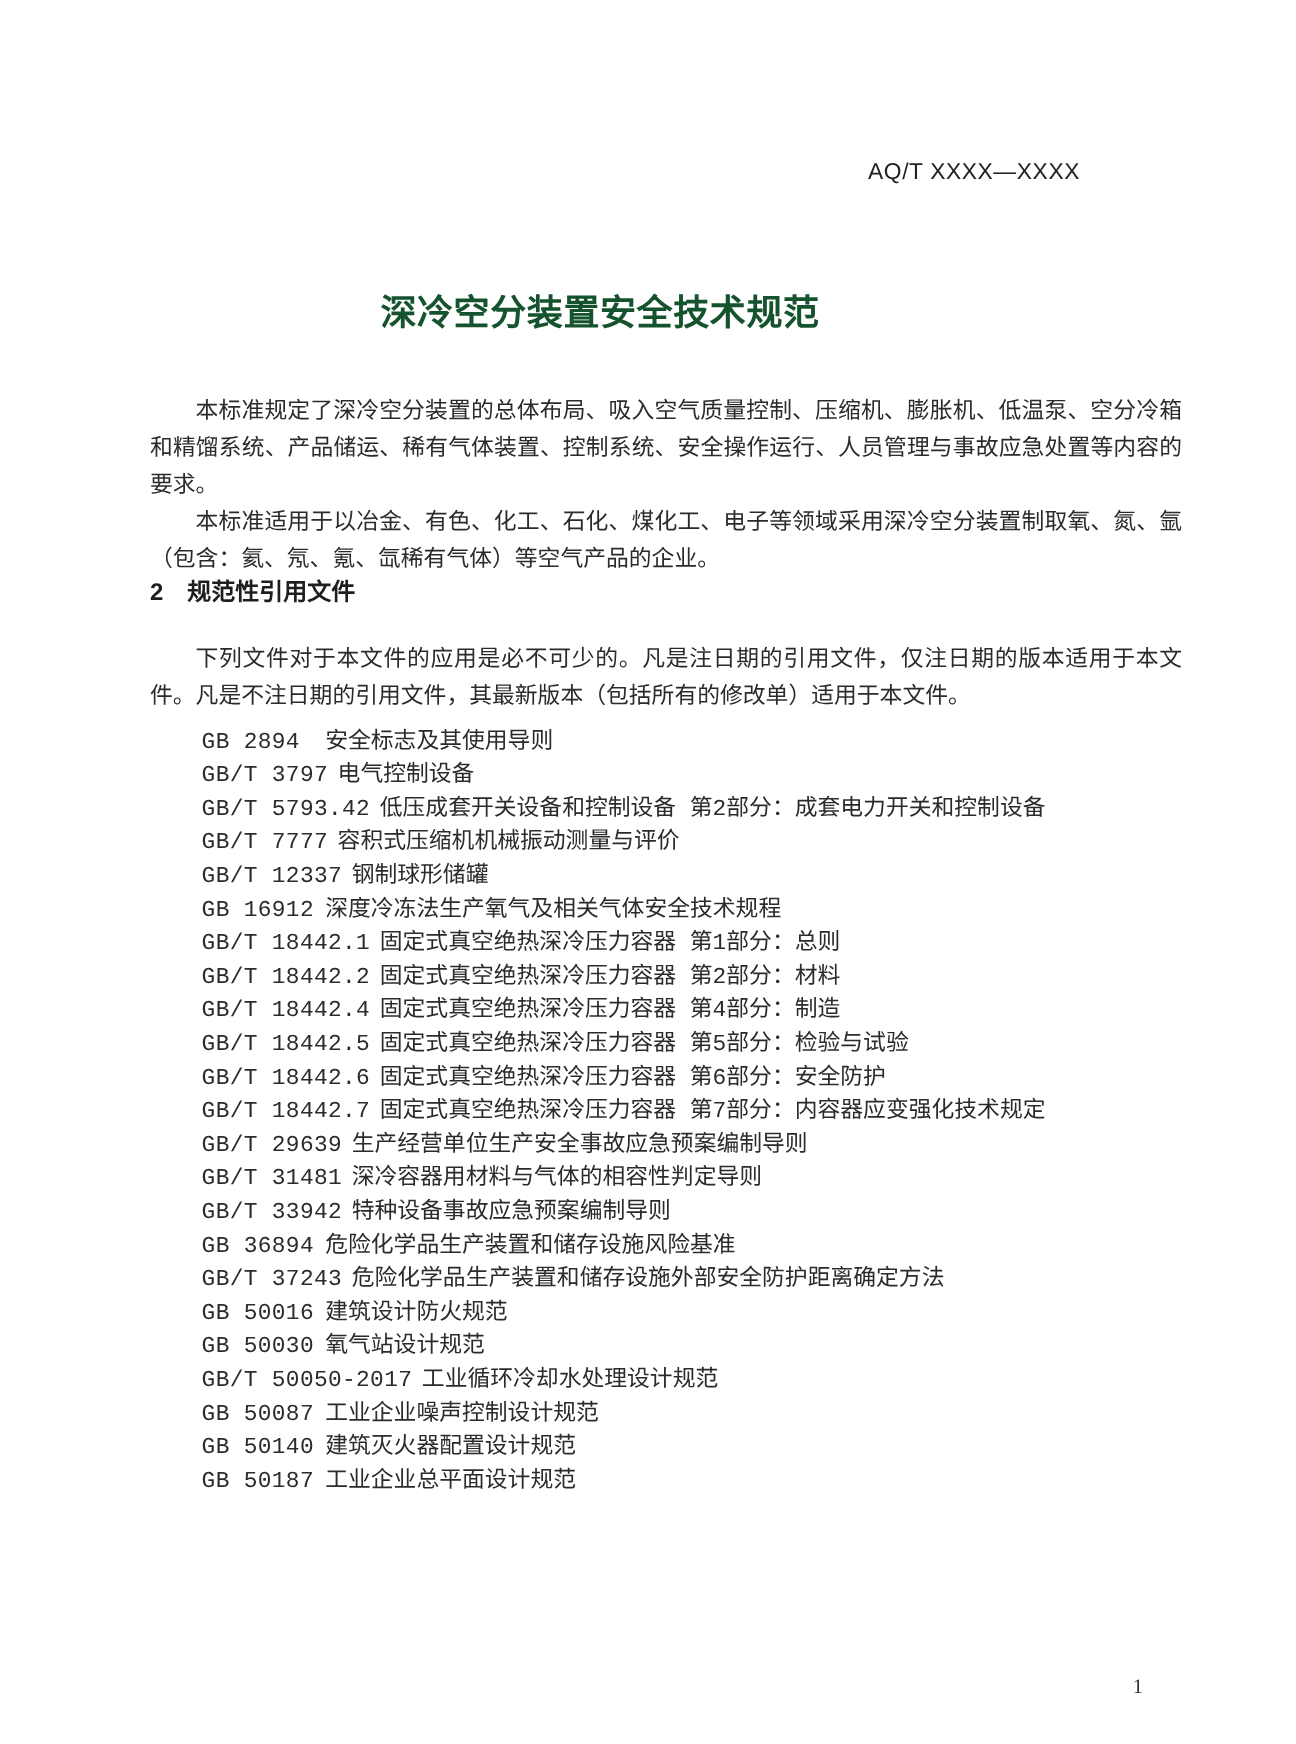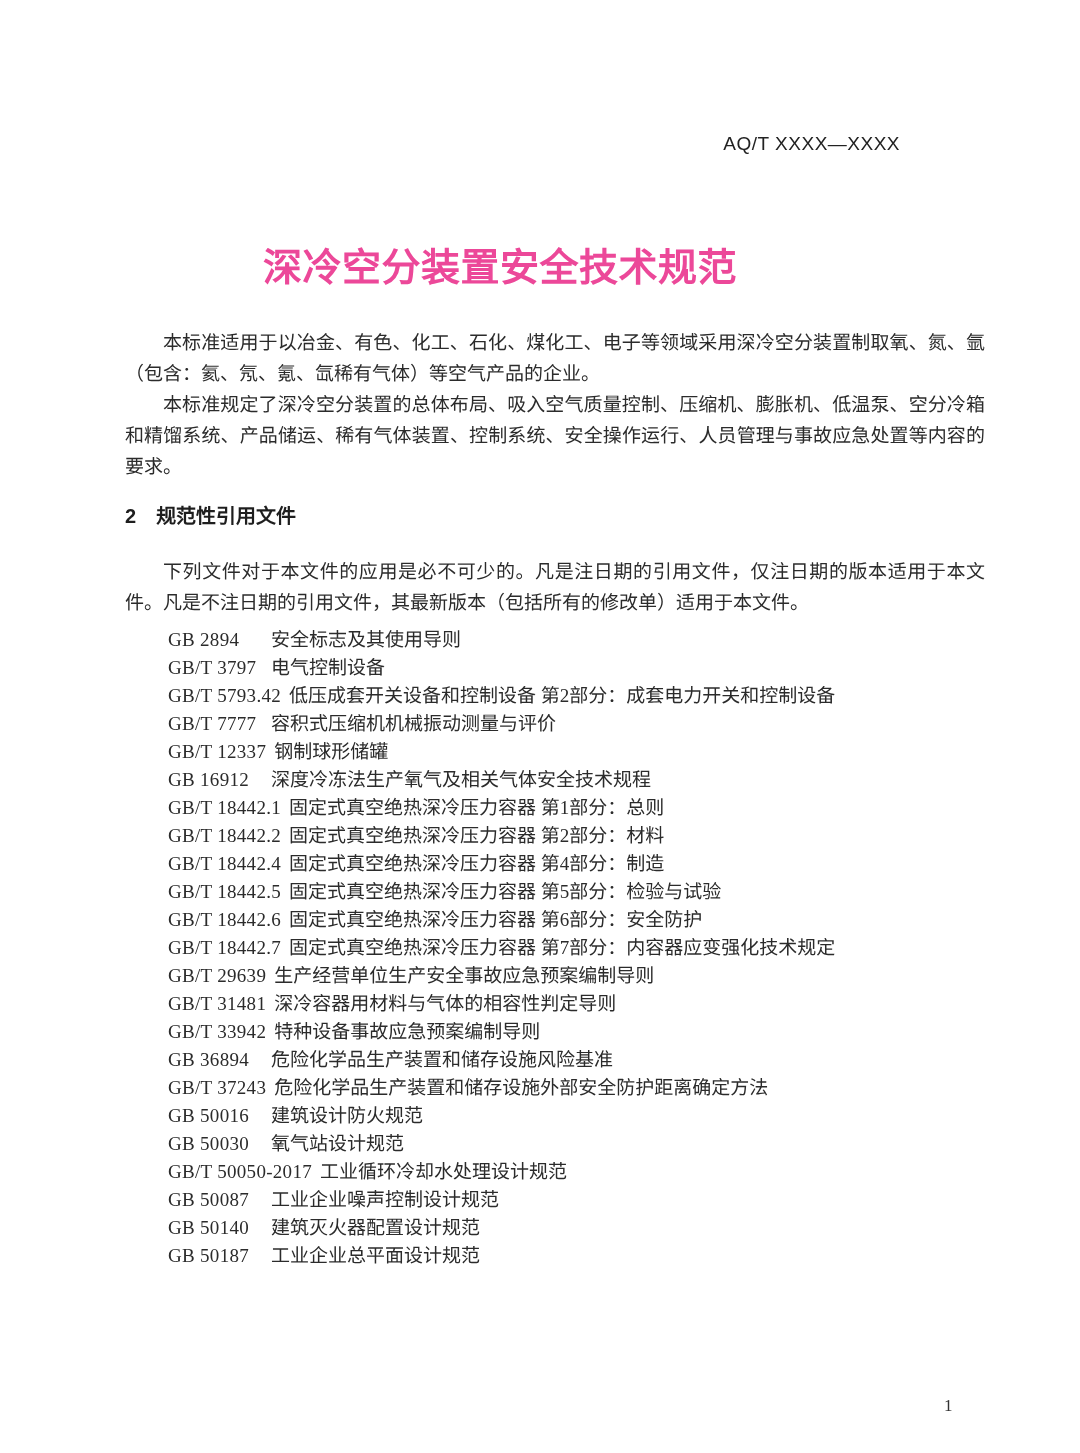--- a/index.html
+++ b/index.html
@@ -24,55 +24,56 @@
     letter-spacing: 0.5px;
     color: #222222;
     white-space: nowrap;
   }
   .doc-title {
     position: absolute;
     top: 236px; left: 0;
     width: 100%;
     text-align: center;
     font-family: "Liberation Sans", "DejaVu Sans", sans-serif;
-    font-size: 39px;
+    font-size: 30px;
     font-weight: bold;
-    color: #ec4899;
+    color: #14532d;
     letter-spacing: 0.5px;
   }
   .content {
     position: absolute;
     top: 327px; left: 125px;
     width: 860px;
   }
   h2.sec-heading {
     margin: 0 0 28px 0;
     font-family: "Liberation Sans", "DejaVu Sans", sans-serif;
     font-size: 20px;
     font-weight: bold;
     color: #1e1e1e;
     line-height: 24px;
   }
   h2.sec-heading .sec-num { margin-right: 20px; }
-  h2.sec2 { margin-top: 22px; }
+  h2.sec2 { }
   .body-text p {
     margin: 0;
     font-size: 19px;
     line-height: 31px;
     text-indent: 2em;
     text-align: justify;
     color: #2b2b2b;
   }
   ul.ref-list {
     list-style: none;
     margin: 8px 0 0 0;
     padding: 0 0 0 43px;
     font-size: 19px;
     line-height: 28px;
     color: #2b2b2b;
+    font-family: Liberation Mono, monospace;
   }
   ul.ref-list li { white-space: nowrap; }
   .ref-code {
     display: inline-block;
     min-width: 95px;
     margin-right: 8px;
     letter-spacing: 0.3px;
   }
   .page-number {
     position: absolute;
@@ -87,22 +88,22 @@
 <div class="page">
 
   <div class="doc-code">AQ/T XXXX—XXXX</div>
 
   <div class="doc-title">深冷空分装置安全技术规范</div>
 
   <div class="content">
 
 
     <div class="body-text">
+      <p>本标准规定了深冷空分装置的总体布局、吸入空气质量控制、压缩机、膨胀机、低温泵、空分冷箱和精馏系统、产品储运、稀有气体装置、控制系统、安全操作运行、人员管理与事故应急处置等内容的要求。</p>
       <p>本标准适用于以冶金、有色、化工、石化、煤化工、电子等领域采用深冷空分装置制取氧、氮、氩（包含：氦、氖、氪、氙稀有气体）等空气产品的企业。</p>
-      <p>本标准规定了深冷空分装置的总体布局、吸入空气质量控制、压缩机、膨胀机、低温泵、空分冷箱和精馏系统、产品储运、稀有气体装置、控制系统、安全操作运行、人员管理与事故应急处置等内容的要求。</p>
     </div>
 
     <h2 class="sec-heading sec2">
       <span class="sec-num">2</span><span>规范性引用文件</span>
     </h2>
 
     <div class="body-text">
       <p>下列文件对于本文件的应用是必不可少的。凡是注日期的引用文件，仅注日期的版本适用于本文件。凡是不注日期的引用文件，其最新版本（包括所有的修改单）适用于本文件。</p>
     </div>
 

